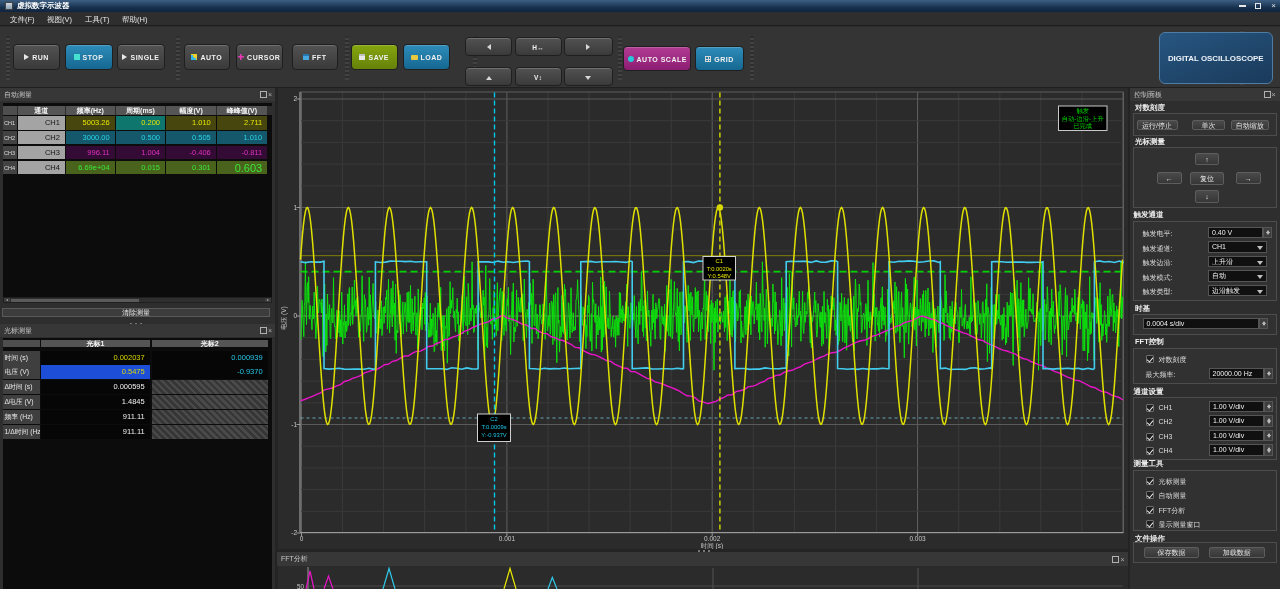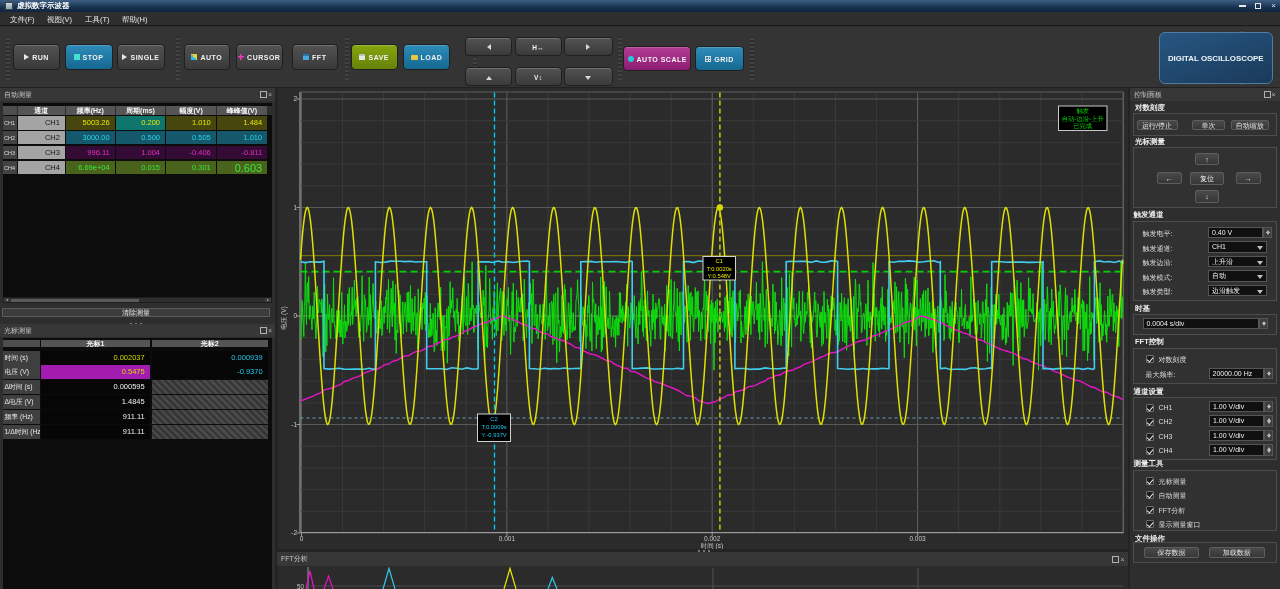--- a/index.html
+++ b/index.html
@@ -104,21 +104,21 @@
 <div class="cell dots" style="left:17.5px;top:105.9px;width:47.400000000000006px;height:8.8px;background:#555;color:#f5f5f5;font-weight:bold;font-size:7px;text-align:center;line-height:9px">通道</div>
 <div class="cell dots" style="left:66px;top:105.9px;width:48.7px;height:8.8px;background:#555;color:#f5f5f5;font-weight:bold;font-size:7px;text-align:center;line-height:9px">频率(Hz)</div>
 <div class="cell dots" style="left:116px;top:105.9px;width:49.0px;height:8.8px;background:#555;color:#f5f5f5;font-weight:bold;font-size:7px;text-align:center;line-height:9px">周期(ms)</div>
 <div class="cell dots" style="left:166.3px;top:105.9px;width:49.5px;height:8.8px;background:#555;color:#f5f5f5;font-weight:bold;font-size:7px;text-align:center;line-height:9px">幅度(V)</div>
 <div class="cell dots" style="left:216.6px;top:105.9px;width:50.6px;height:8.8px;background:#555;color:#f5f5f5;font-weight:bold;font-size:7px;text-align:center;line-height:9px">峰峰值(V)</div>
 <div class="cell" style="left:2.5px;top:116px;width:14.2px;height:13.600000000000001px;background:#424242;color:#dcdcdc;font-size:5.5px;line-height:14.3px;text-align:center">CH1</div>
 <div class="cell num" style="left:17.5px;top:116px;width:47.4px;height:13.600000000000001px;background:#a4a4a4;color:#141414;font-size:7.5px;line-height:14.3px">CH1</div>
 <div class="cell num dots" style="left:66px;top:116px;width:48.7px;height:13.600000000000001px;background:#46460e;color:#e6e600;font-size:7.5px;line-height:14.3px">5003.26</div>
 <div class="cell num dots" style="left:116px;top:116px;width:49.0px;height:13.600000000000001px;background:#0f766e;color:#e6e600;font-size:7.5px;line-height:14.3px">0.200</div>
 <div class="cell num dots" style="left:166.3px;top:116px;width:49.5px;height:13.600000000000001px;background:#46460e;color:#e6e600;font-size:7.5px;line-height:14.3px">1.010</div>
-<div class="cell num dots" style="left:216.6px;top:116px;width:50.6px;height:13.600000000000001px;background:#46460e;color:#e6e600;font-size:7.5px;line-height:14.3px">1.484</div>
+<div class="cell num dots" style="left:216.6px;top:116px;width:50.6px;height:13.600000000000001px;background:#46460e;color:#e6e600;font-size:7.5px;line-height:14.3px">2.711</div>
 <div class="cell" style="left:2.5px;top:130.9px;width:14.2px;height:13.600000000000001px;background:#424242;color:#dcdcdc;font-size:5.5px;line-height:14.3px;text-align:center">CH2</div>
 <div class="cell num" style="left:17.5px;top:130.9px;width:47.4px;height:13.600000000000001px;background:#a4a4a4;color:#141414;font-size:7.5px;line-height:14.3px">CH2</div>
 <div class="cell num dots" style="left:66px;top:130.9px;width:48.7px;height:13.600000000000001px;background:#15576b;color:#28d4e8;font-size:7.5px;line-height:14.3px">3000.00</div>
 <div class="cell num dots" style="left:116px;top:130.9px;width:49.0px;height:13.600000000000001px;background:#15576b;color:#28d4e8;font-size:7.5px;line-height:14.3px">0.500</div>
 <div class="cell num dots" style="left:166.3px;top:130.9px;width:49.5px;height:13.600000000000001px;background:#15576b;color:#28d4e8;font-size:7.5px;line-height:14.3px">0.505</div>
 <div class="cell num dots" style="left:216.6px;top:130.9px;width:50.6px;height:13.600000000000001px;background:#15576b;color:#28d4e8;font-size:7.5px;line-height:14.3px">1.010</div>
 <div class="cell" style="left:2.5px;top:145.8px;width:14.2px;height:13.600000000000001px;background:#424242;color:#dcdcdc;font-size:5.5px;line-height:14.3px;text-align:center">CH3</div>
 <div class="cell num" style="left:17.5px;top:145.8px;width:47.4px;height:13.600000000000001px;background:#a4a4a4;color:#141414;font-size:7.5px;line-height:14.3px">CH3</div>
 <div class="cell num dots" style="left:66px;top:145.8px;width:48.7px;height:13.600000000000001px;background:#340b34;color:#e030c0;font-size:7.5px;line-height:14.3px">996.11</div>
 <div class="cell num dots" style="left:116px;top:145.8px;width:49.0px;height:13.600000000000001px;background:#340b34;color:#e030c0;font-size:7.5px;line-height:14.3px">1.004</div>
@@ -142,21 +142,21 @@
 <div class="dkic" style="left:259.5px;top:327px;width:7px;height:7px;border:1px solid #b0b0b0"></div>
 <div class="dkic" style="left:268px;top:327px">×</div>
 <div class="abs" style="left:2.5px;top:338px;width:269.5px;height:251px;background:#0c0c0c"></div>
 <div class="cell dots" style="left:2.5px;top:340.3px;width:37.7px;height:7.2px;background:#4e4e4e"></div>
 <div class="cell dots" style="left:41px;top:340.3px;width:108.7px;height:7.2px;background:#555;color:#f5f5f5;font-weight:bold;font-size:7px;text-align:center;line-height:7.5px">光标1</div>
 <div class="cell dots" style="left:152px;top:340.3px;width:115.6px;height:7.2px;background:#555;color:#f5f5f5;font-weight:bold;font-size:7px;text-align:center;line-height:7.5px">光标2</div>
 <div class="cell" style="left:2.5px;top:350.5px;width:37.7px;height:14.1px;background:#3f3f3f;color:#e8e8e8;font-size:6.8px;line-height:14.5px;padding-left:2px">时间 (s)</div>
 <div class="cell num" style="left:41px;top:350.5px;width:108.7px;height:14.1px;background:#060606;color:#d8d800;font-size:7.5px;line-height:14.5px">0.002037</div>
 <div class="cell num" style="left:152px;top:350.5px;width:115.6px;height:14.1px;background:#060606;color:#28c8e8;font-size:7.5px;line-height:14.5px">0.000939</div>
 <div class="cell" style="left:2.5px;top:365.35px;width:37.7px;height:14.1px;background:#3f3f3f;color:#e8e8e8;font-size:6.8px;line-height:14.5px;padding-left:2px">电压 (V)</div>
-<div class="cell num" style="left:41px;top:365.35px;width:108.7px;height:14.1px;background:#a21caf;color:#d8d800;font-size:7.5px;line-height:14.5px">0.5475</div>
+<div class="cell num" style="left:41px;top:365.35px;width:108.7px;height:14.1px;background:#1d4ed8;color:#d8d800;font-size:7.5px;line-height:14.5px">0.5475</div>
 <div class="cell num" style="left:152px;top:365.35px;width:115.6px;height:14.1px;background:#060606;color:#28c8e8;font-size:7.5px;line-height:14.5px">-0.9370</div>
 <div class="cell" style="left:2.5px;top:380.20000000000005px;width:37.7px;height:14.1px;background:#3f3f3f;color:#e8e8e8;font-size:6.8px;line-height:14.5px;padding-left:2px">Δ时间 (s)</div>
 <div class="cell num" style="left:41px;top:380.20000000000005px;width:108.7px;height:14.1px;background:#060606;color:#f0f0f0;font-size:7.5px;line-height:14.5px">0.000595</div>
 <div class="cell" style="left:152px;top:380.20000000000005px;width:115.6px;height:14.1px;background:repeating-linear-gradient(45deg,#4a4a4a 0 2.5px,#363636 2.5px 5px)"></div>
 <div class="cell" style="left:2.5px;top:395.05000000000007px;width:37.7px;height:14.1px;background:#3f3f3f;color:#e8e8e8;font-size:6.8px;line-height:14.5px;padding-left:2px">Δ电压 (V)</div>
 <div class="cell num" style="left:41px;top:395.05000000000007px;width:108.7px;height:14.1px;background:#060606;color:#f0f0f0;font-size:7.5px;line-height:14.5px">1.4845</div>
 <div class="cell" style="left:152px;top:395.05000000000007px;width:115.6px;height:14.1px;background:repeating-linear-gradient(45deg,#4a4a4a 0 2.5px,#363636 2.5px 5px)"></div>
 <div class="cell" style="left:2.5px;top:409.9000000000001px;width:37.7px;height:14.1px;background:#3f3f3f;color:#e8e8e8;font-size:6.8px;line-height:14.5px;padding-left:2px">频率 (Hz)</div>
 <div class="cell num" style="left:41px;top:409.9000000000001px;width:108.7px;height:14.1px;background:#060606;color:#f0f0f0;font-size:7.5px;line-height:14.5px">911.11</div>
 <div class="cell" style="left:152px;top:409.9000000000001px;width:115.6px;height:14.1px;background:repeating-linear-gradient(45deg,#4a4a4a 0 2.5px,#363636 2.5px 5px)"></div>

